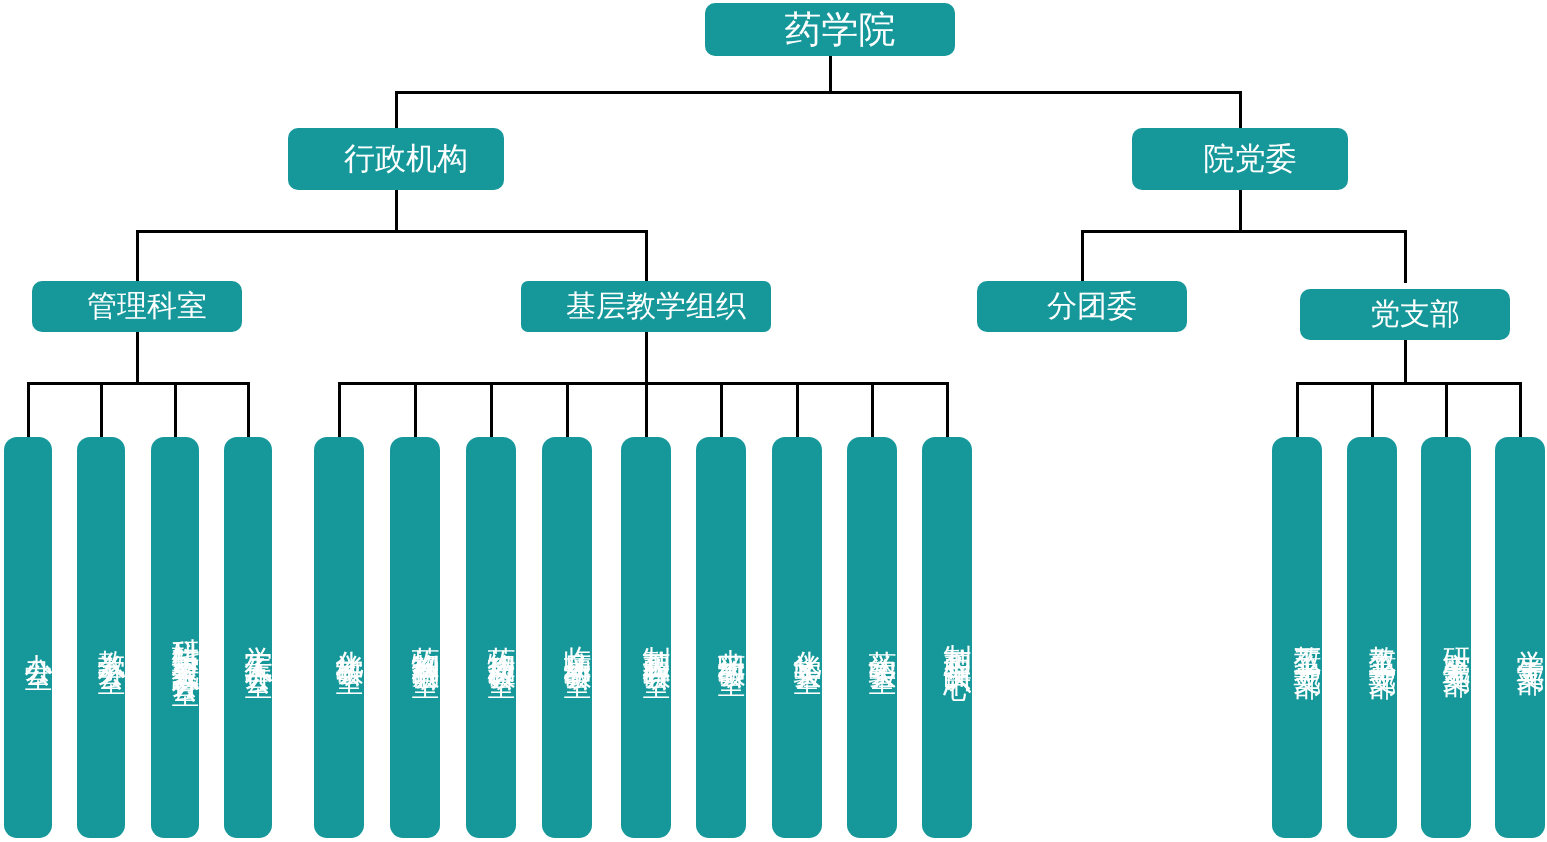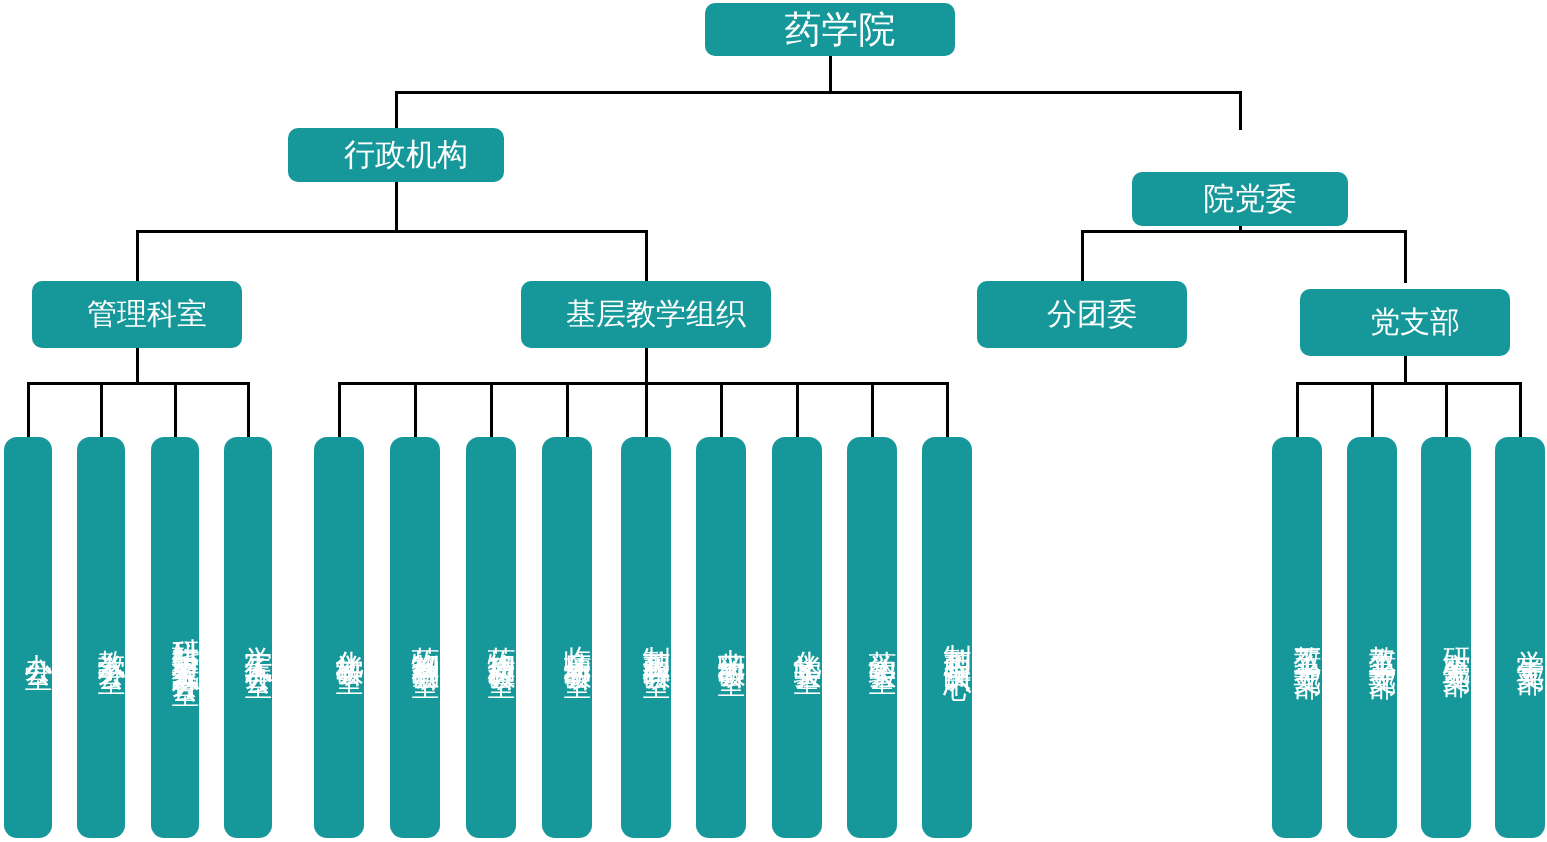--- a/index.html
+++ b/index.html
@@ -32,26 +32,26 @@
     text-align: center;
     white-space: nowrap;
     padding-left: 20px;
   }
   .node-l1 {
     left: 705px; top: 3px; width: 250px; height: 53px;
     border-radius: 10px;
     font-size: 37px;
   }
   .node-l2 {
-    top: 128px; width: 216px; height: 54px;
+    top: 128px; width: 216px; height: 62px;
     border-radius: 10px;
     font-size: 31px;
   }
   .node-l3 {
-    top: 281px; height: 67px;
+    top: 281px; height: 51px;
     border-radius: 10px;
     font-size: 30px;
   }
   .node-v {
     top: 437px; height: 401px;
     border-radius: 13px;
     font-size: 28px;
     writing-mode: vertical-rl;
     text-orientation: upright;
     letter-spacing: 4px;
@@ -103,24 +103,24 @@
     <line x1="1297" y1="383" x2="1520" y2="383"></line>
     <line x1="1297" y1="383" x2="1297" y2="437"></line>
     <line x1="1372" y1="383" x2="1372" y2="437"></line>
     <line x1="1446" y1="383" x2="1446" y2="437"></line>
     <line x1="1520" y1="383" x2="1520" y2="437"></line>
   </svg>
 
   <div class="node node-l1">药学院</div>
 
   <div class="node node-l2" style="left:288px;">行政机构</div>
-  <div class="node node-l2" style="left:1132px;margin-top:44px;">院党委</div>
+  <div class="node node-l2" style="left:1132px;">院党委</div>
 
   <div class="node node-l3" style="left:32px;width:210px;">管理科室</div>
-  <div class="node node-l3" style="left:521px;width:250px;">基层教学组织</div>
+  <div class="node node-l3" style="left:521px;width:250px;border-radius:7px;">基层教学组织</div>
   <div class="node node-l3" style="left:977px;width:210px;font-family:Liberation Mono, monospace;">分团委</div>
   <div class="node node-l3" style="left:1300px;width:210px;margin-top:8px;">党支部</div>
 
   <div class="node node-v" style="left:4px;width:48px;">办公室</div>
   <div class="node node-v" style="left:77px;width:48px;">教学办公室</div>
   <div class="node node-v" style="left:151px;width:48px;">科研与研究生教育办公室</div>
   <div class="node node-v" style="left:224px;width:48px;">学生工作办公室</div>
 
   <div class="node node-v" style="left:314px;width:50px;">化学教研室</div>
   <div class="node node-v" style="left:390px;width:50px;">药物制剂教研室</div>

